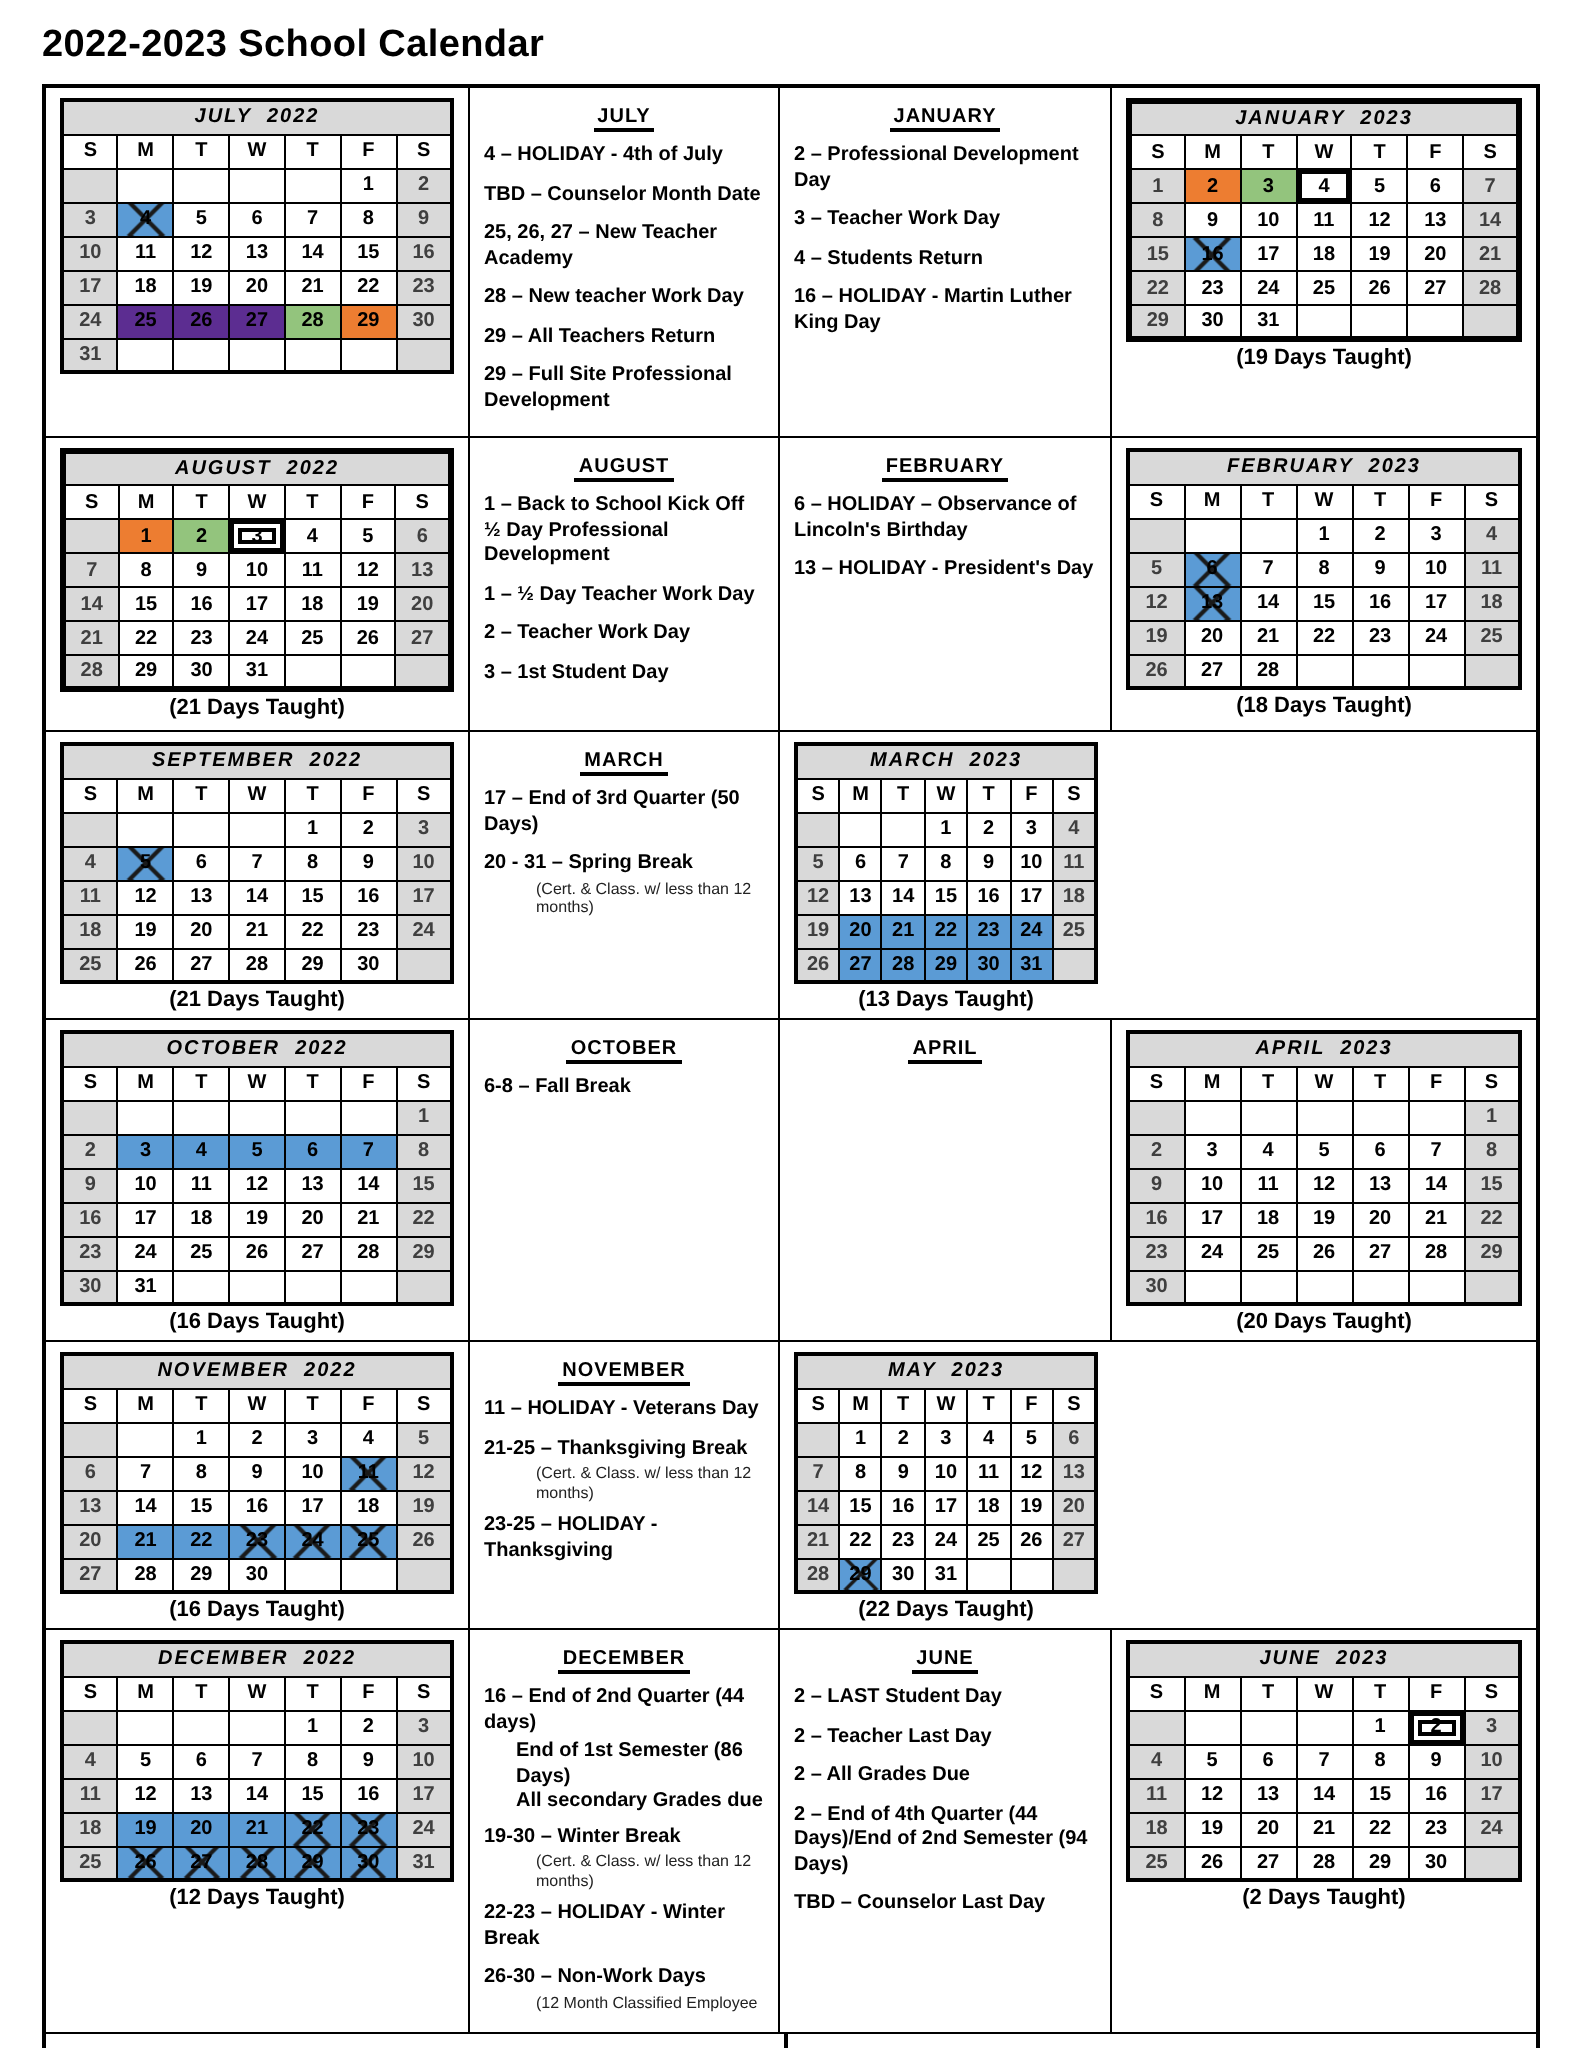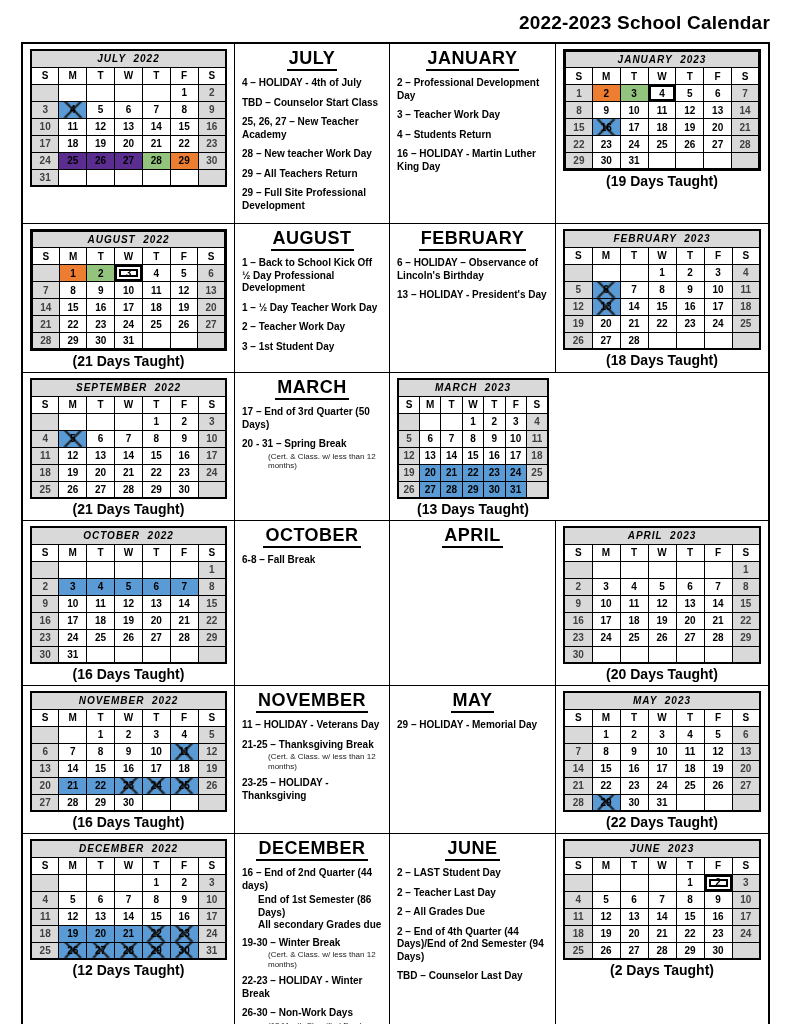--- a/index.html
+++ b/index.html
@@ -5,21 +5,21 @@
   :root{
     --gray:#d9d9d9; --blue:#5b9bd5; --orange:#ed7d31; --green:#93c47d; --purple:#5c2d91;
   }
   *{box-sizing:border-box; margin:0; padding:0;}
   body{
     width:791px; background:#fff; color:#000;
     font-family:"Liberation Sans","DejaVu Sans",sans-serif;
   }
   .page{width:791px; padding:8px 21px 10px 21px;}
   h1.title{
-    text-align:right; font-size:19px; font-weight:bold; letter-spacing:.2px;
+    text-align:left; font-size:19px; font-weight:bold; letter-spacing:.2px;
     margin:4px 0 8px 0;
   }
   .grid{border:2px solid #000; width:749px;}
   .grid-row{display:grid; grid-template-columns:212px 155px 166px 212px; border-bottom:1px solid #000;}
   .grid-row:last-child{border-bottom:none;}
   .cell{border-right:1px solid #000; overflow:hidden;}
   .cell:last-child{border-right:none;}
   .r1{min-height:152px;} .r2{min-height:146px;} .r3{min-height:128px;}
   .r4{min-height:130px;} .r5{min-height:124px;} .r6{min-height:138px;}
 
@@ -39,27 +39,27 @@
   td.mk-green{background:var(--green);}
   td.mk-purple{background:var(--purple); color:#000;}
   td.mk-bluex, .swatch.mk-bluex{
     background-color:var(--blue);
     background-image:
       linear-gradient(45deg, transparent 45%, #1a1a1a 48%, #1a1a1a 52%, transparent 55%),
       linear-gradient(-45deg, transparent 45%, #1a1a1a 48%, #1a1a1a 52%, transparent 55%);
   }
   td.mk-frame2{box-shadow:inset 0 0 0 2px #000, inset 0 0 0 4px #fff, inset 0 0 0 6px #000;}
   td.mk-frame1{box-shadow:inset 0 0 0 2px #000;}
-  .taught{text-align:center; font-size:14px; font-weight:bold; padding:2px 0 1px 0;}
+  .taught{text-align:center; font-size:11px; font-weight:bold; padding:2px 0 1px 0;}
 
   
   .notes{padding:4px 7px 4px 7px;}
   .ntitle{text-align:center; margin-bottom:6px;}
   .ntitle span{
-    display:inline-block; font-size:18px; font-weight:bold; letter-spacing:.5px;
+    display:inline-block; font-size:10px; font-weight:bold; letter-spacing:.5px;
     border-bottom:2px solid #000; padding:0 2px 0 2px;
   }
   .nitem{font-size:10px; font-weight:bold; margin:0 0 7px 0; line-height:1.25;}
   .ncont{font-size:10px; font-weight:bold; margin:-5px 0 5px 16px; line-height:1.25;}
   .nsub{font-size:8px; font-weight:normal; color:#222; margin:-6px 0 6px 26px; line-height:1.2;}
 
   
   .legend-row{display:grid; grid-template-columns:371px 378px; min-height:116px;}
   .legend-left{border-right:2px solid #000; padding:5px 10px 5px 5px;}
   .legend-right{padding:6px 4px 4px 8px;}
@@ -142,21 +142,21 @@
                   <td class="wknd"></td>
                 </tr>
               </tbody>
             </table>
           </div>
         </div>
         <div class="cell note-cell r1">
           <div class="notes">
             <div class="ntitle"><span>JULY</span></div>
             <div class="nitem">4 – HOLIDAY -  4th of July</div>
-            <div class="nitem">TBD – Counselor Start Class</div>
+            <div class="nitem">TBD – Counselor Month Date</div>
             <div class="nitem">25, 26, 27 – New Teacher Academy</div>
             <div class="nitem">28 – New teacher Work Day</div>
             <div class="nitem">29 – All Teachers Return</div>
             <div class="nitem">29 – Full Site Professional Development</div>
           </div>
         </div>
         <div class="cell note-cell r1">
           <div class="notes">
             <div class="ntitle"><span>JANUARY</span></div>
             <div class="nitem">2 –  Professional Development Day</div>
@@ -754,26 +754,20 @@
             <div class="taught">(16 Days Taught)</div>
           </div>
         </div>
         <div class="cell note-cell r5">
           <div class="notes">
             <div class="ntitle"><span>NOVEMBER</span></div>
             <div class="nitem">11 – HOLIDAY - Veterans Day</div>
             <div class="nitem">21-25 – Thanksgiving Break</div>
             <div class="nsub">(Cert. &amp; Class. w/ less than 12 months)</div>
             <div class="nitem">23-25 – HOLIDAY - Thanksgiving</div>
-          </div>
-        </div>
-        <div class="cell note-cell r5">
-          <div class="notes">
-            <div class="ntitle"><span>MAY</span></div>
-            <div class="nitem">29 – HOLIDAY - Memorial Day</div>
           </div>
         </div>
         <div class="cell cal-cell r5">
           <div class="calwrap">
             <table class="cal">
               <tbody>
                 <tr>
                   <th class="mtitle" colspan="7">MAY  2023</th>
                 </tr>
                 <tr>

